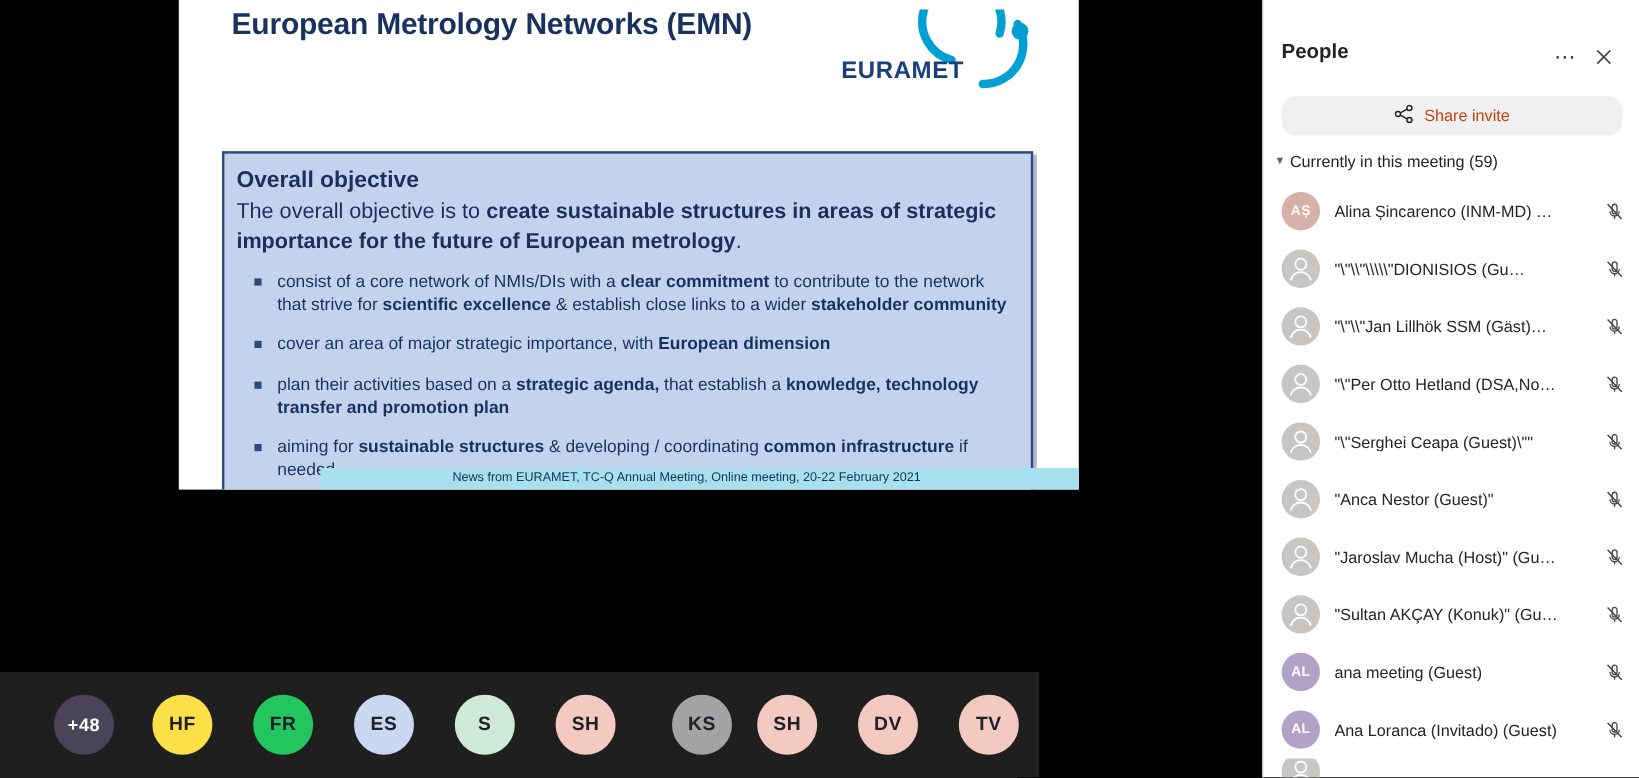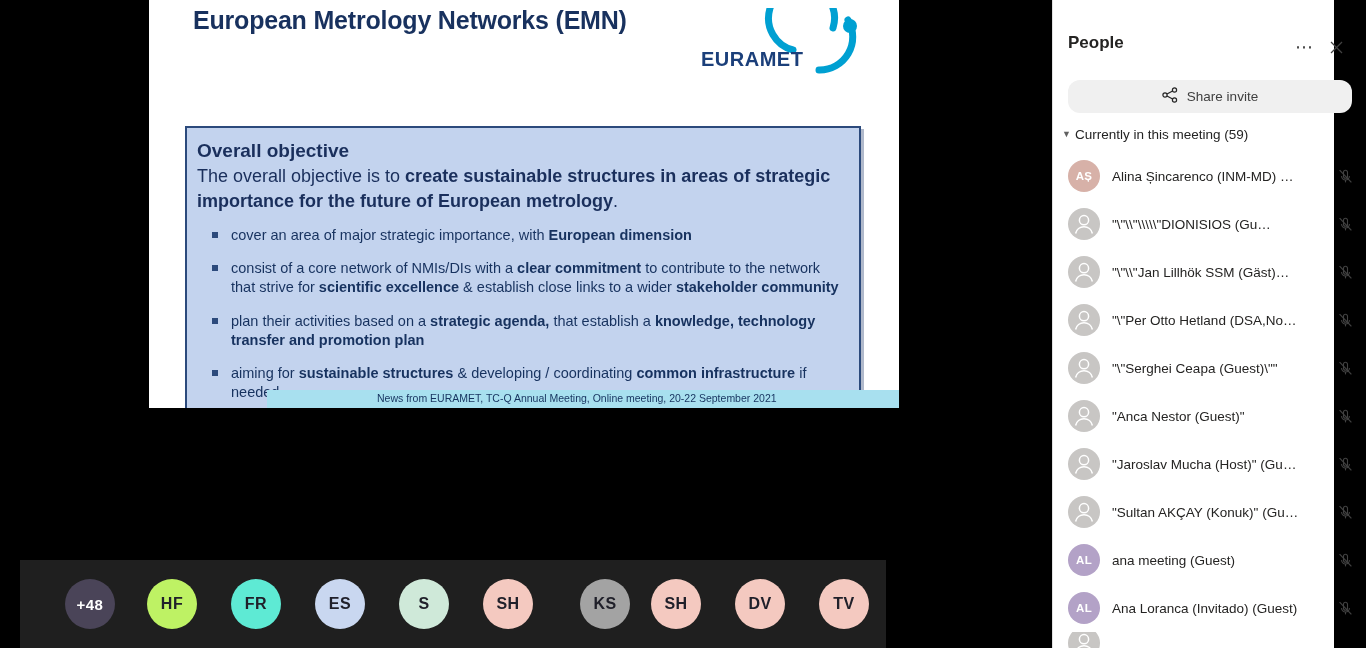--- a/index.html
+++ b/index.html
@@ -121,21 +121,20 @@
     color: #16335f;
     white-space: nowrap;
   }
 
   
   #tray {
     position: absolute;
     left: 0; top: 560px;
     width: 1052px; height: 88px;
     background: #000000;
-    margin-left: 20px;
   }
   #tray-left {
     position: absolute;
     left: 0; top: 0;
     width: 866px; height: 88px;
     background: #1f1f1f;
   }
   .tile {
     position: absolute;
     top: 19px;
@@ -149,21 +148,21 @@
   .tile.overflow {
     background: #4a4458;
     color: #ffffff;
     font-size: 15px;
   }
 
   
   #people {
     position: absolute;
     left: 1052px; top: 0;
-    width: 282px; height: 648px;
+    width: 314px; height: 648px;
     background: #ffffff;
     border-left: 1px solid #e1e1e1;
   }
   #people-head {
     position: absolute;
     left: 0; top: 0;
     width: 314px; height: 74px;
   }
   #people-title {
     position: absolute;
@@ -186,21 +185,21 @@
 
   #share-invite {
     position: absolute;
     left: 15px; top: 80px;
     width: 284px; height: 33px;
     background: #f0f0f0;
     border-radius: 12px;
     display: flex; align-items: center; justify-content: center;
     gap: 9px;
     font-size: 13.5px;
-    color: #404040;
+    color: #c2410c;
     cursor: default;
   }
   #share-invite .lbl { font-weight: normal; }
 
   #section-row {
     position: absolute;
     left: 0; top: 123px;
     width: 314px; height: 22px;
     display: flex; align-items: center;
   }
@@ -277,38 +276,38 @@
         </svg>
         <div class="logo-word">EURAMET</div>
       </div>
 
       <div class="obj-box">
         <div class="obj-head">Overall objective</div>
         <div class="obj-lead">
           <span>The overall objective is to </span><b>create sustainable structures in areas of strategic importance for the future of European metrology</b><span>.</span>
         </div>
         <ul class="bullets" id="bullet-list">
+            <li><span>consist of a core network of NMIs/DIs with a </span><b>clear commitment</b><span> to contribute to the network that strive for </span><b>scientific excellence</b><span> &amp; establish close links to a wider </span><b>stakeholder community</b></li>
             <li><span>cover an area of major strategic importance, with </span><b>European dimension</b></li>
-            <li><span>consist of a core network of NMIs/DIs with a </span><b>clear commitment</b><span> to contribute to the network that strive for </span><b>scientific excellence</b><span> &amp; establish close links to a wider </span><b>stakeholder community</b></li>
             <li><span>plan their activities based on a </span><b>strategic agenda,</b><span> that establish a </span><b>knowledge, technology transfer and promotion plan</b></li>
             <li><span>aiming for </span><b>sustainable structures</b><span> &amp; developing / coordinating </span><b>common infrastructure</b><span> if needed</span></li>
           </ul>
       </div>
 
       <div class="slide-footer">
-        <span>News from EURAMET, TC-Q Annual Meeting, Online meeting, 20-22 September 2021</span>
+        <span>News from EURAMET, TC-Q Annual Meeting, Online meeting, 20-22 February 2021</span>
       </div>
     </div>
   </div>
 
   <div id="tray">
     <div id="tray-left">
         <div class="tile overflow" style="left: 45px;">+48</div>
-        <div class="tile" style="left: 127px; background: #bef264;">HF</div>
-        <div class="tile" style="left: 211px; background: #5eead4;">FR</div>
+        <div class="tile" style="left: 127px; background: #fde047;">HF</div>
+        <div class="tile" style="left: 211px; background: #22c55e;">FR</div>
         <div class="tile" style="left: 295px; background: rgb(201, 215, 240);">ES</div>
         <div class="tile" style="left: 379px; background: rgb(207, 233, 217);">S</div>
         <div class="tile" style="left: 463px; background: rgb(244, 201, 192);">SH</div>
         <div class="tile" style="left: 560px; background: #a3a3a3;">KS</div>
         <div class="tile" style="left: 631px; background: rgb(244, 201, 192);">SH</div>
         <div class="tile" style="left: 715px; background: rgb(244, 201, 192);">DV</div>
         <div class="tile" style="left: 799px; background: rgb(244, 201, 192);">TV</div>
       </div>
 
   </div>

